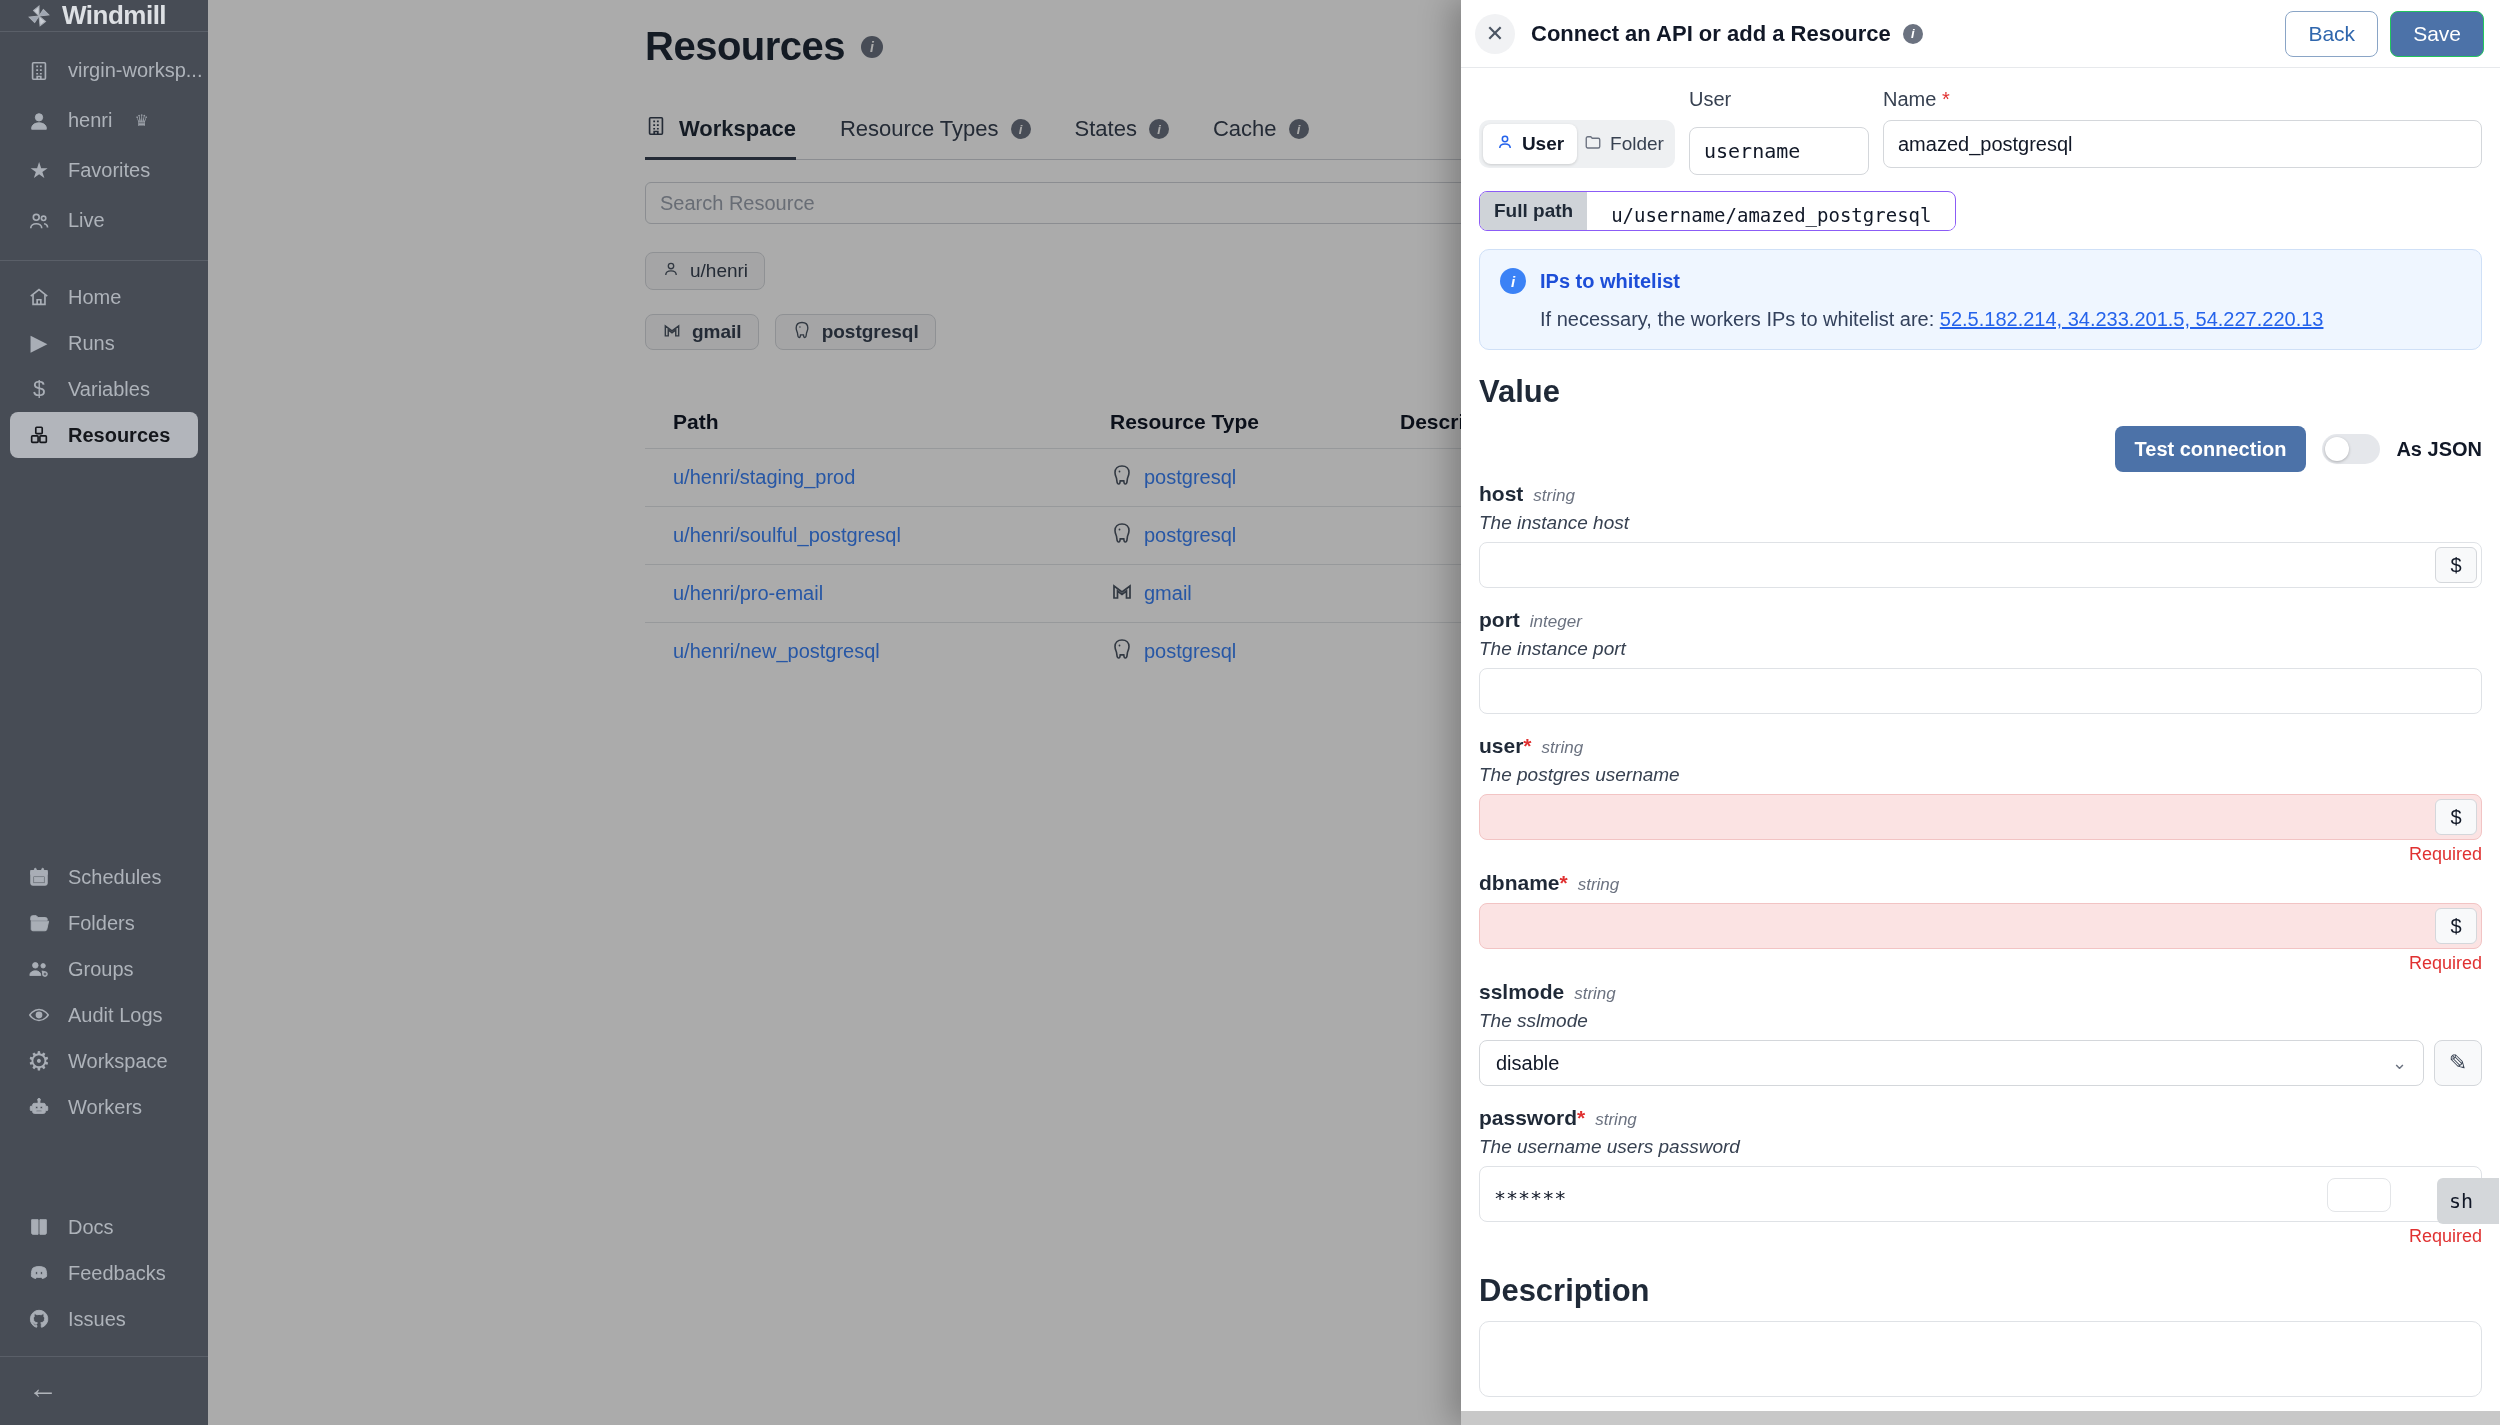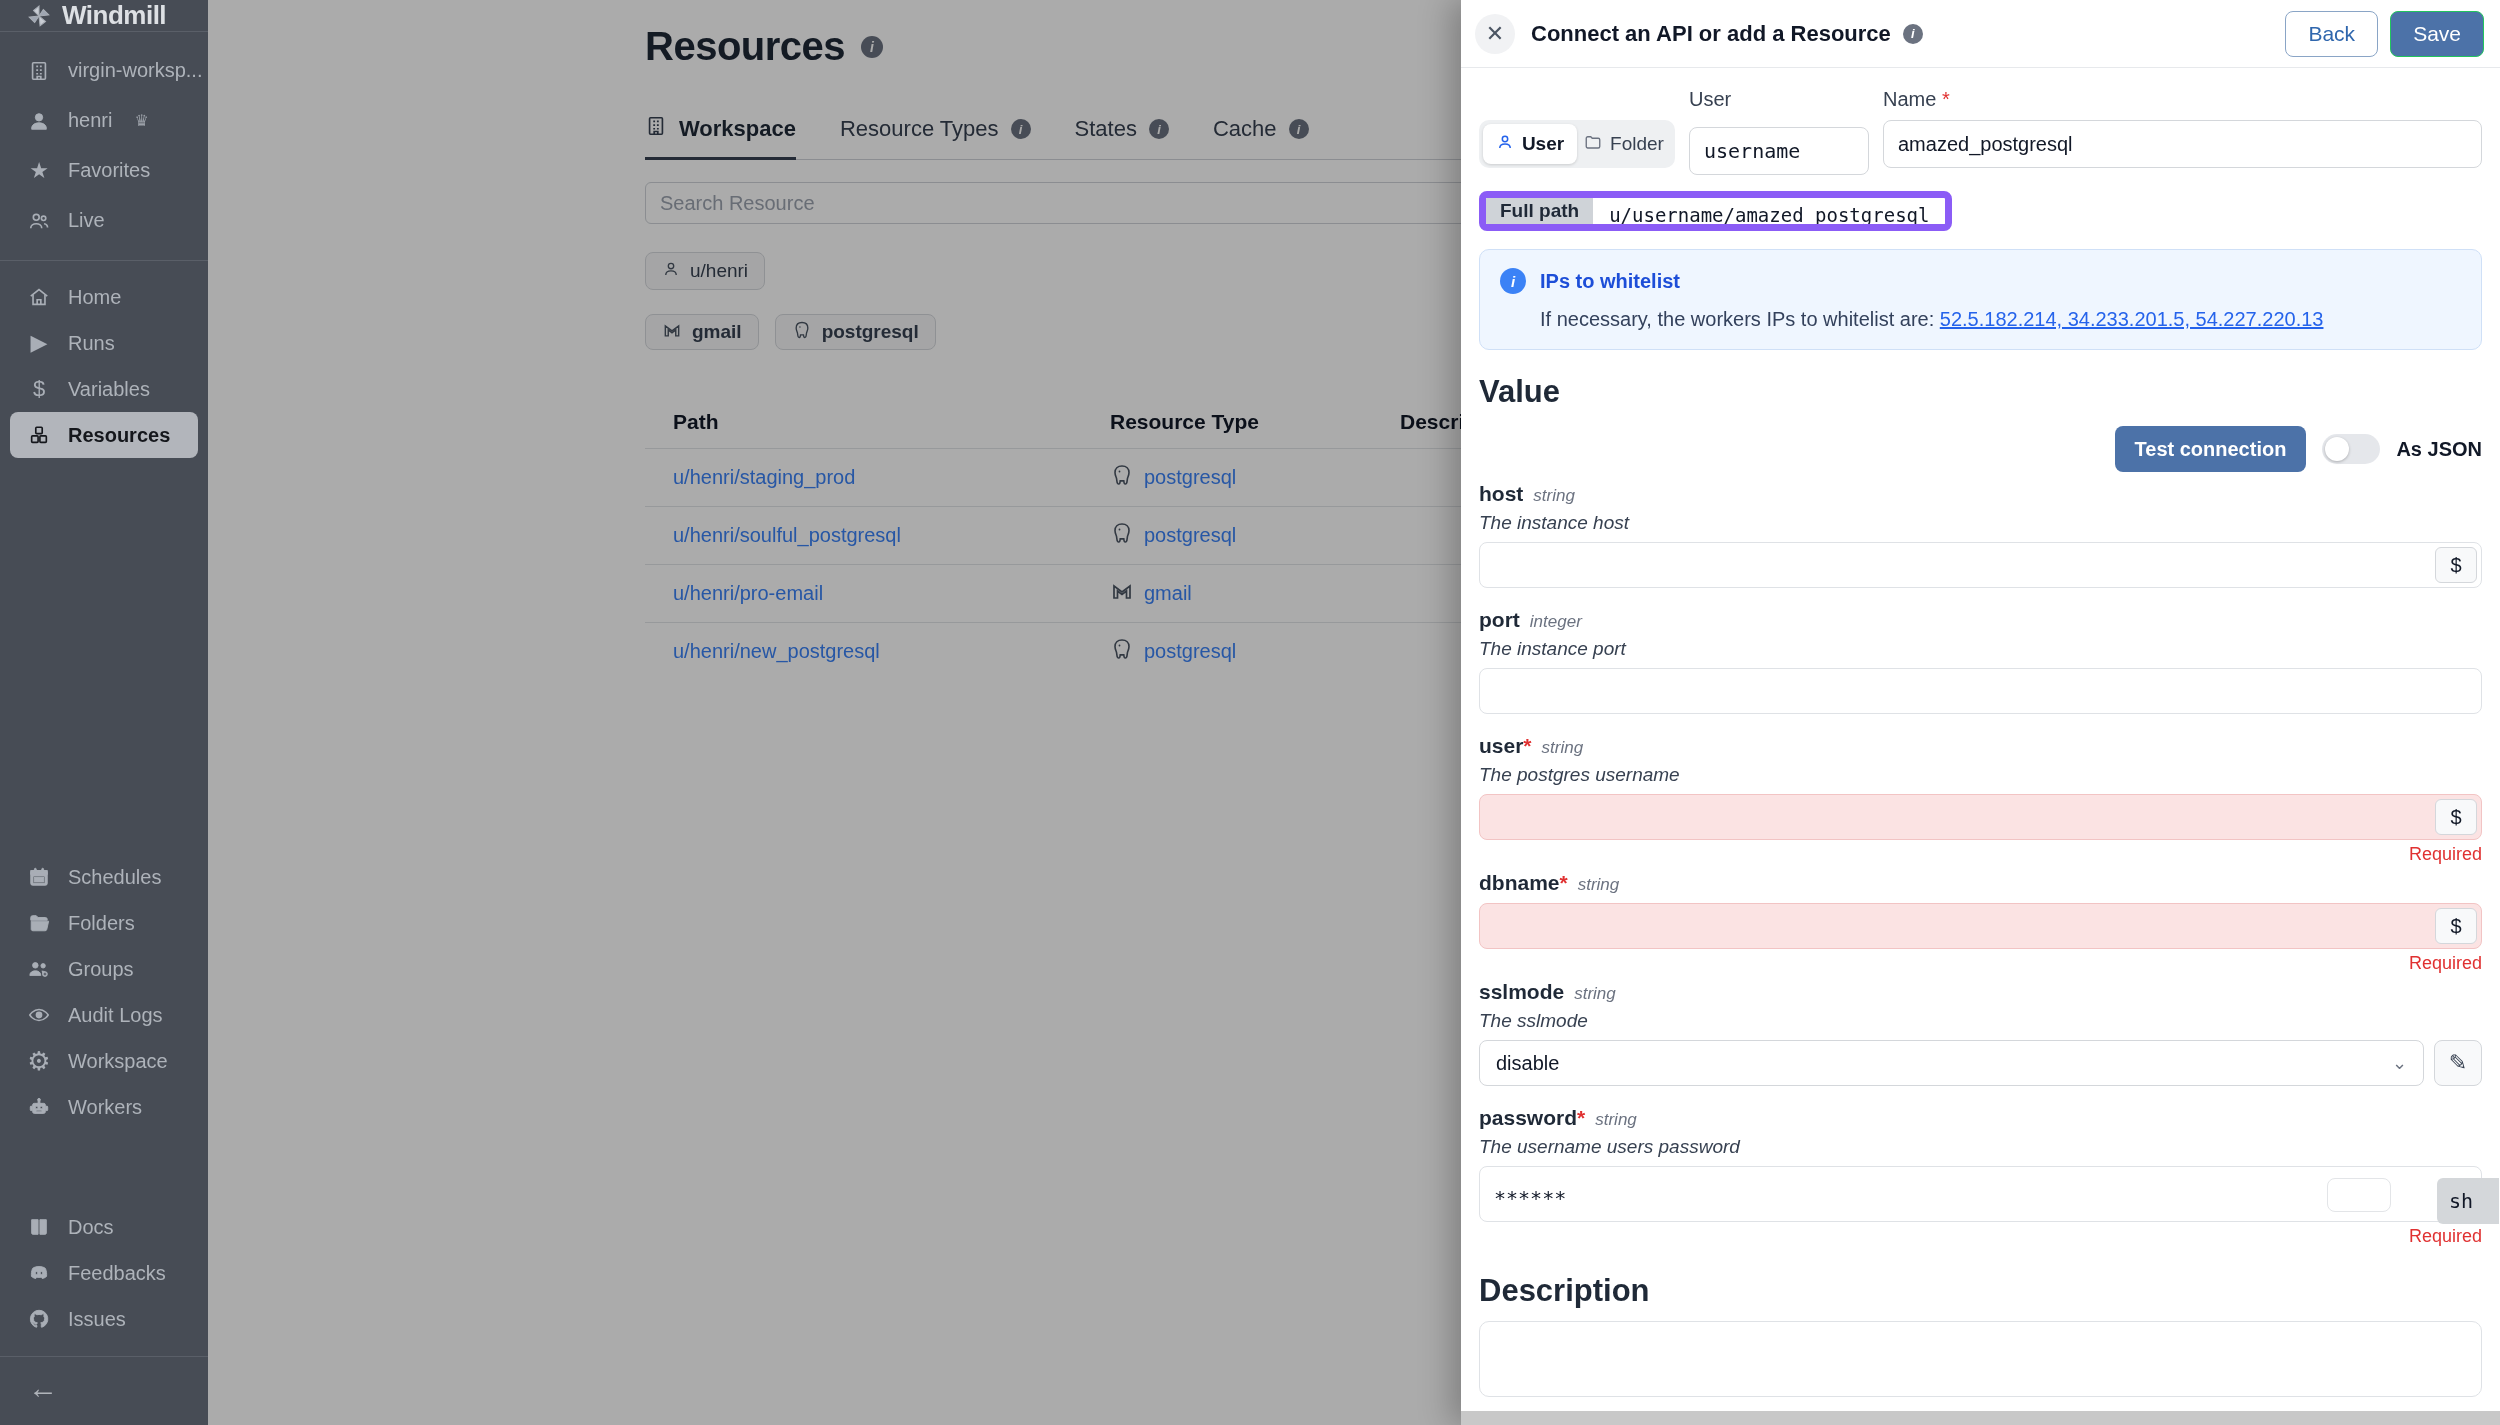--- a/index.html
+++ b/index.html
@@ -75,23 +75,23 @@
   .red { color:#e03131; }
   .seg-group { display:flex; align-items:center; background:#eef0f2; border-radius:10px; padding:4px; height:48px; width:196px; }
   .seg { flex:1; display:flex; align-items:center; justify-content:center; gap:8px; height:40px; border-radius:8px; font-size:19px; color:#374151; cursor:pointer; }
   .seg.selected { background:#fff; font-weight:700; color:#111827; box-shadow:0 1px 3px rgba(0,0,0,0.15); }
   .seg svg { flex:0 0 auto; }
   .text-input { height:48px; border:1px solid #d4d7db; border-radius:8px; font-size:20px; color:#111827; padding:0 14px; background:#fff; }
   .mono { font-family:"DejaVu Sans Mono", monospace;margin-top:7px; }
   .user-input { width:180px; }
   .name-input { width:594px; }
 
-  .fullpath { margin-top:16px; display:inline-flex; align-items:stretch; border:7px solid #8b5cf6; border-radius:8px; overflow:hidden; height:40px; }
+  .fullpath { margin-top:16px; display:inline-flex; align-items:stretch; border:1px solid #8b5cf6; border-radius:8px; overflow:hidden; height:40px; }
   .fullpath-label { background:#cfd3d8; color:#1f2937; font-size:19px; font-weight:600; display:flex; align-items:center; padding:0 14px; }
-  .fullpath-value { display:flex; align-items:center; padding:0 16px; font-size:19px; color:#111827; background:#fff; }
+  .fullpath-value { display:flex; align-items:center; padding:0 24px; font-size:19px; color:#111827; background:#fff; }
 
   .infobox { margin-top:18px; background:#eff6ff; border:1px solid #cfe0f7; border-radius:10px; padding:18px 20px; }
   .infobox-head { display:flex; align-items:center; gap:14px; }
   .blue-dot { width:26px; height:26px; border-radius:50%; background:#3b82f6; color:#fff; font-size:15px; font-weight:700; font-style:italic; display:inline-flex; align-items:center; justify-content:center; flex:0 0 26px; }
   .infobox-title { color:#1d4ed8; font-size:20px; font-weight:600; }
   .infobox-body { margin-top:14px; margin-left:40px; font-size:20px; color:#33415c; }
   .infobox-body .ips { color:#2563eb;text-decoration:underline; }
 
   .value-heading { margin-top:24px; font-size:31px; font-weight:800; color:#1f2937; }
   .test-row { margin-top:16px; display:flex; align-items:center; justify-content:flex-end; gap:16px; }

